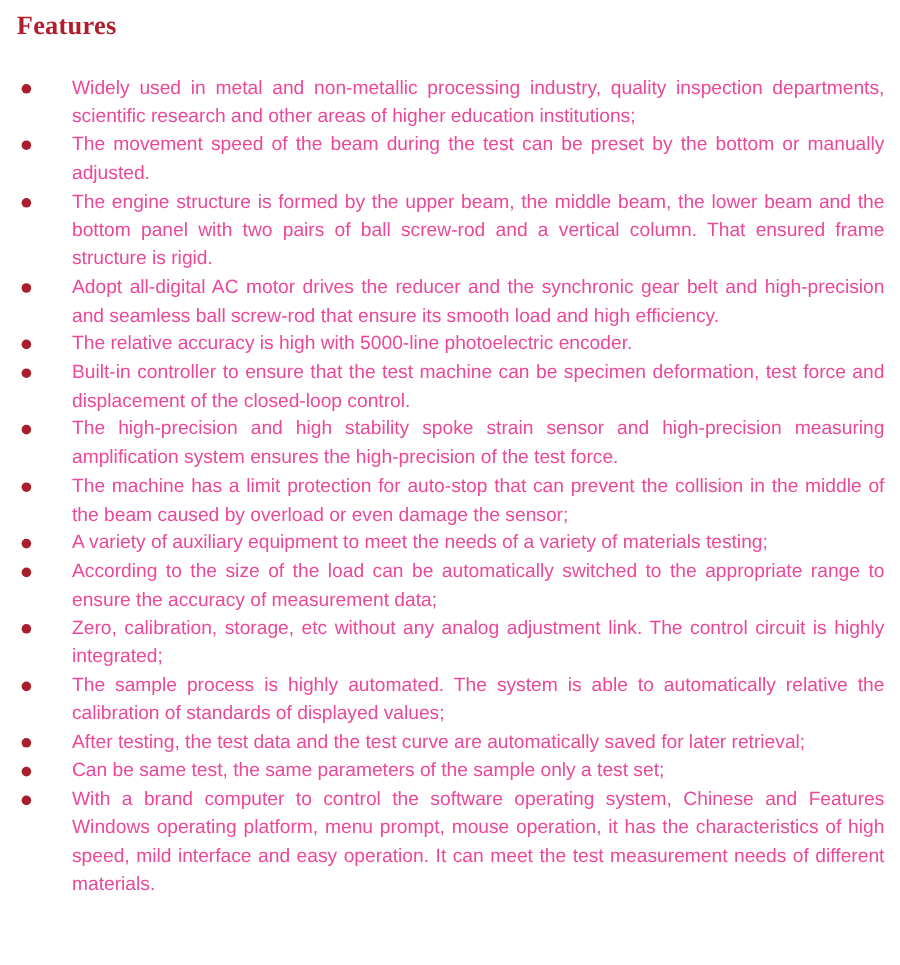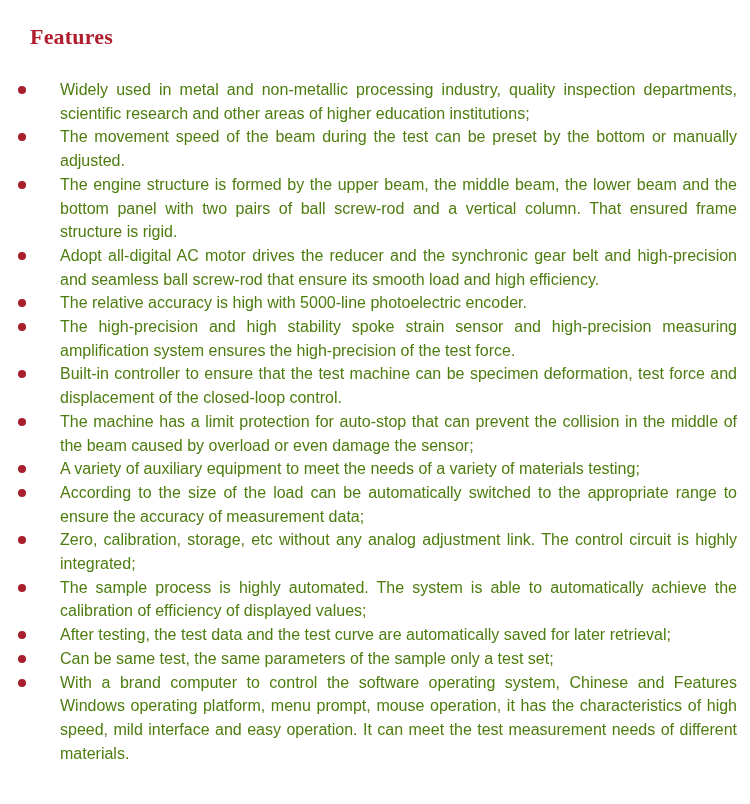--- a/index.html
+++ b/index.html
@@ -11,37 +11,37 @@
     position: relative;
     width: 750px;
     height: 804px;
     background: #ffffff;
     box-sizing: border-box;
     padding: 8px 13px 0 14px;
     overflow: hidden;
     font-family: "Liberation Sans", sans-serif;
   }
   .page-title {
-    margin: 16px;
+    margin: 0;
     font-family: "Liberation Serif", serif;
     font-weight: bold;
     font-size: 22px;
     line-height: 25px;
     color: #b01e2e;
     letter-spacing: 0.2px;
   }
   ul.features-list {
     list-style: none;
     margin: 29px 0 0 0;
     padding: 0;
   }
   ul.features-list li {
     display: flex;
     align-items: flex-start;
-    color: #4d7c0f;
+    color: #ec4899;
     font-size: 16px;
     line-height: 23.7px;
     font-weight: 400;
   }
   .bullet {
     flex: 0 0 8px;
     width: 8px;
     height: 8px;
     margin: 8px 34px 0 4px;
     border-radius: 50%;
@@ -75,45 +75,45 @@
     <li>
       <span class="bullet"></span>
       <span class="feature-text">Adopt all-digital AC motor drives the reducer and the synchronic gear belt and high-precision and seamless ball screw-rod that ensure its smooth load and high efficiency.</span>
     </li>
     <li>
       <span class="bullet"></span>
       <span class="feature-text">The relative accuracy is high with 5000-line photoelectric encoder.</span>
     </li>
     <li>
       <span class="bullet"></span>
-      <span class="feature-text">The high-precision and high stability spoke strain sensor and high-precision measuring amplification system ensures the high-precision of the test force.</span>
+      <span class="feature-text">Built-in controller to ensure that the test machine can be specimen deformation, test force and displacement of the closed-loop control.</span>
     </li>
     <li>
       <span class="bullet"></span>
-      <span class="feature-text">Built-in controller to ensure that the test machine can be specimen deformation, test force and displacement of the closed-loop control.</span>
+      <span class="feature-text">The high-precision and high stability spoke strain sensor and high-precision measuring amplification system ensures the high-precision of the test force.</span>
     </li>
     <li>
       <span class="bullet"></span>
       <span class="feature-text">The machine has a limit protection for auto-stop that can prevent the collision in the middle of the beam caused by overload or even damage the sensor;</span>
     </li>
     <li>
       <span class="bullet"></span>
       <span class="feature-text">A variety of auxiliary equipment to meet the needs of a variety of materials testing;</span>
     </li>
     <li>
       <span class="bullet"></span>
       <span class="feature-text">According to the size of the load can be automatically switched to the appropriate range to ensure the accuracy of measurement data;</span>
     </li>
     <li>
       <span class="bullet"></span>
       <span class="feature-text">Zero, calibration, storage, etc without any analog adjustment link. The control circuit is highly integrated;</span>
     </li>
     <li>
       <span class="bullet"></span>
-      <span class="feature-text">The sample process is highly automated. The system is able to automatically achieve the calibration of efficiency of displayed values;</span>
+      <span class="feature-text">The sample process is highly automated. The system is able to automatically relative the calibration of standards of displayed values;</span>
     </li>
     <li>
       <span class="bullet"></span>
       <span class="feature-text">After testing, the test data and the test curve are automatically saved for later retrieval;</span>
     </li>
     <li>
       <span class="bullet"></span>
       <span class="feature-text">Can be same test, the same parameters of the sample only a test set;</span>
     </li>
     <li>

